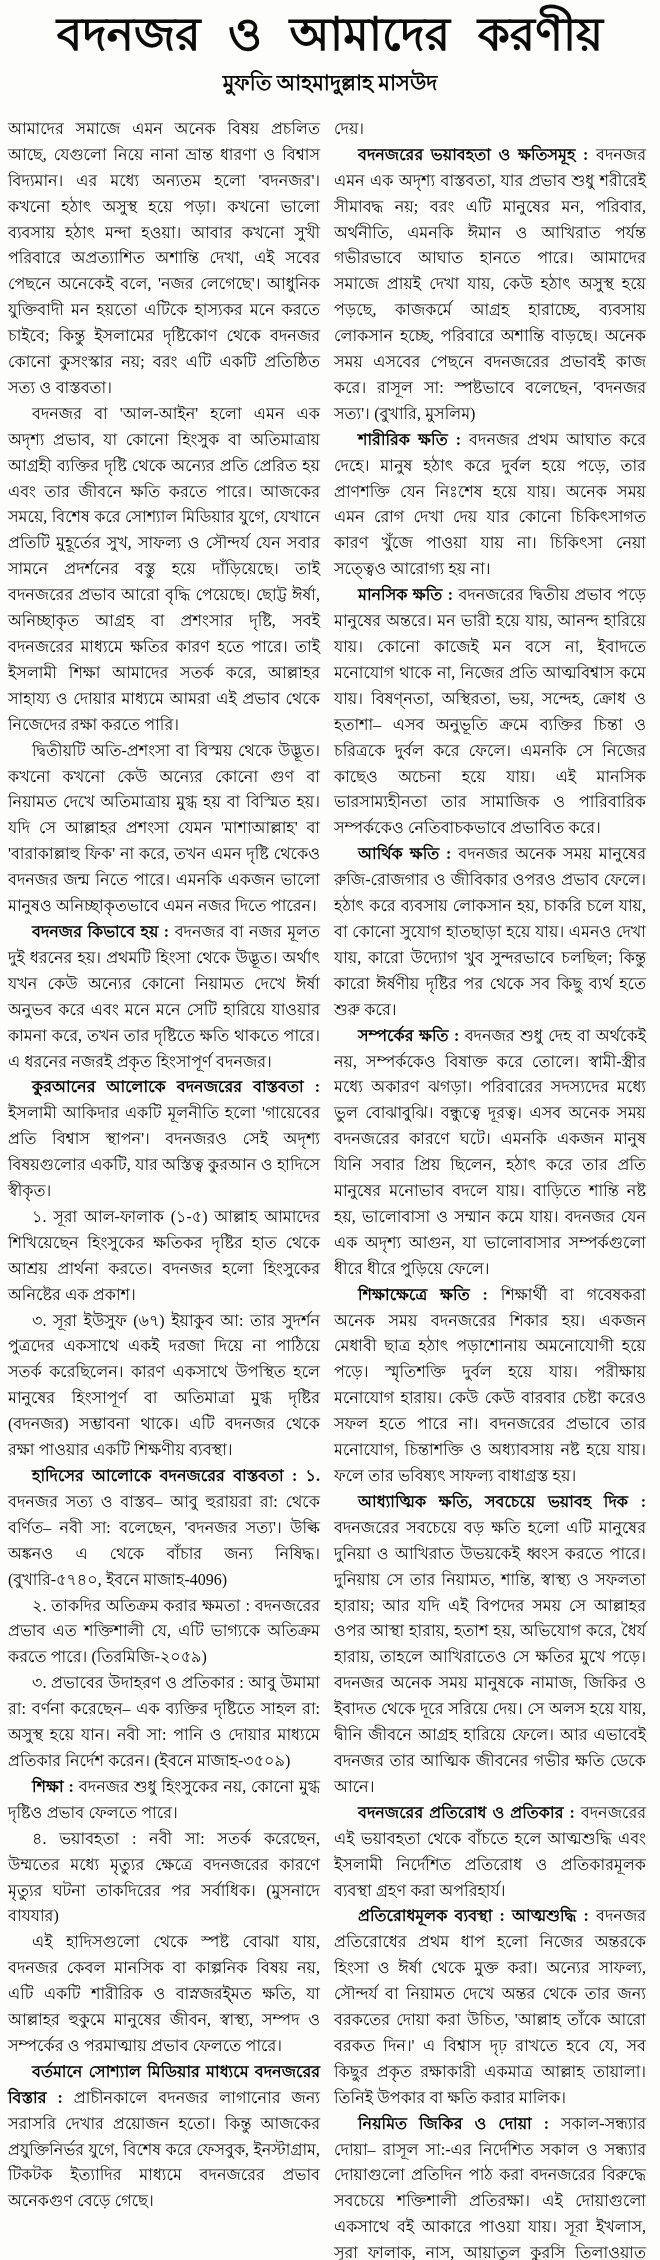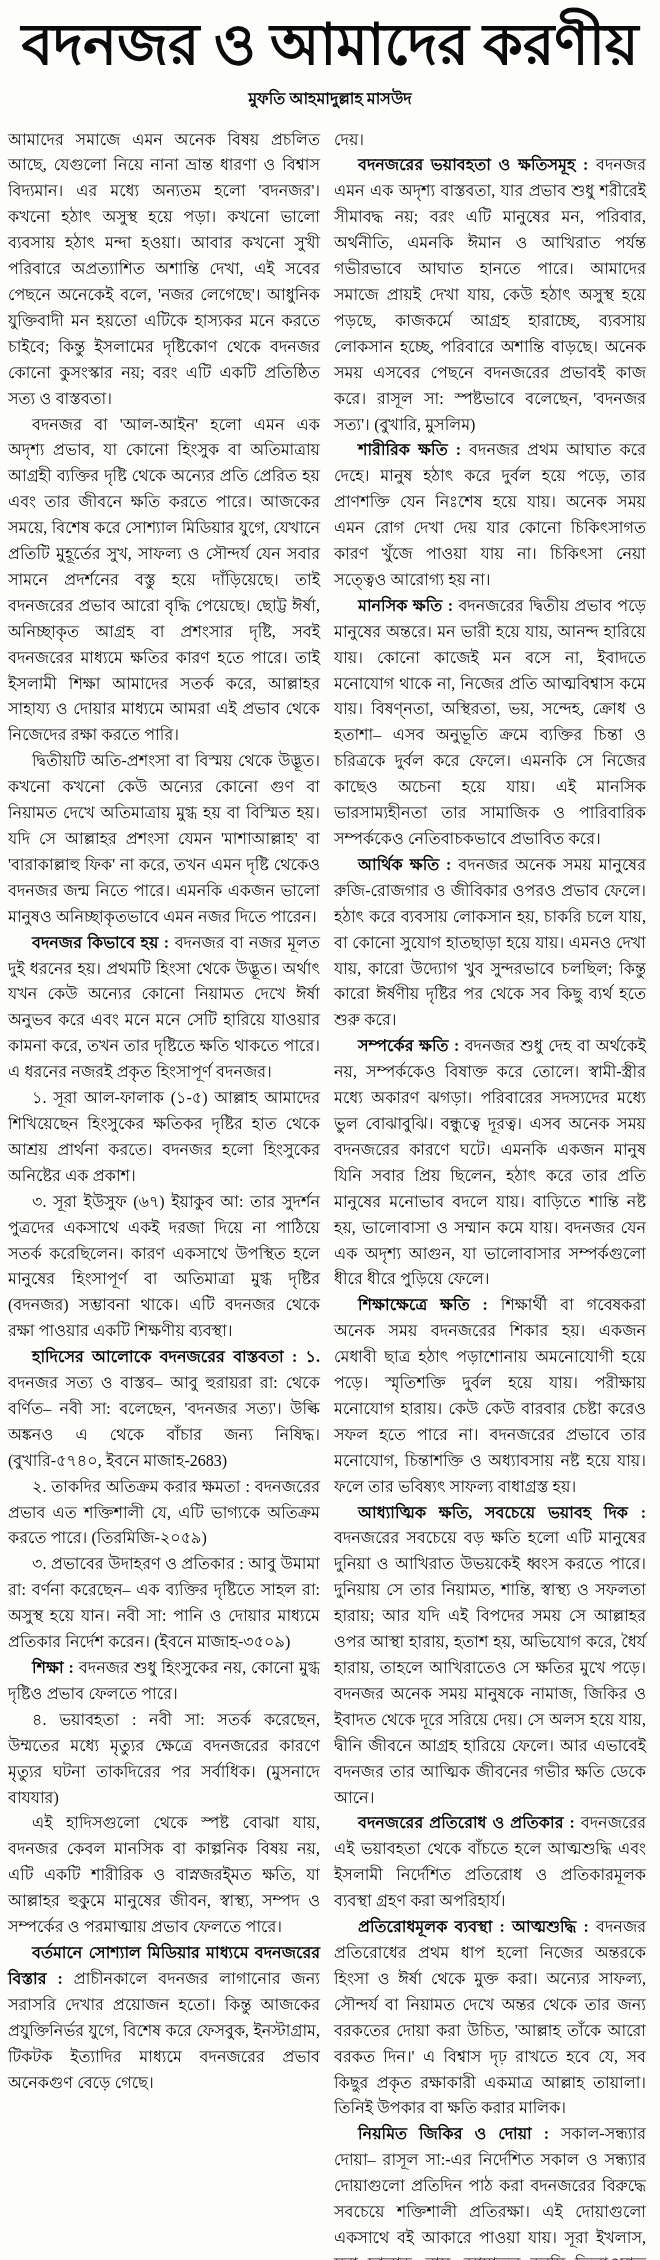--- a/index.html
+++ b/index.html
@@ -2,25 +2,25 @@
 <html lang="bn"><head>
 <meta charset="utf-8">
 <style>
   html,body{margin:0;padding:0;background:#e8e8e8;}
   .page{
     width:660px;min-height:2260px;margin:0 auto;background:#fdfdfc;
     box-sizing:border-box;padding:8px 8px 14px 8px;
     font-family:"Liberation Serif","DejaVu Serif",serif;color:#0b0b0b;
   }
   h1.title{
-    margin:4px 0 8px 0;text-align:center;font-weight:700;
-    font-size:57px;line-height:1.15;letter-spacing:0;
+    margin:4px 0 2px 0;text-align:center;font-weight:700;
+    font-size:46px;line-height:1.15;letter-spacing:0;font-family:Liberation Mono, monospace;
   }
   .author{
-    text-align:center;font-weight:700;font-size:16px;margin:2px 0 14px 0;
+    text-align:center;font-weight:700;font-size:21px;margin:2px 0 14px 0;
   }
   .columns{display:flex;gap:14px;align-items:flex-start;}
   .col{width:312px;box-sizing:border-box;}
   .col p{
     margin:0;padding:0;font-size:16px;line-height:1.62;
     text-align:justify;text-indent:1.5em;word-spacing:0.02em;
   }
   .col p.noindent{text-indent:0;}
   .col p b.lead{font-weight:700;}
 </style>
@@ -29,23 +29,24 @@
 
 <div class="page">
   <h1 class="title">বদনজর ও আমাদের করণীয়</h1>
   <div class="author">মুফতি আহমাদুল্লাহ মাসউদ</div>
   <div class="columns">
     <div class="col">
         <p class="noindent"><span>আমাদের সমাজে এমন অনেক বিষয় প্রচলিত আছে, যেগুলো নিয়ে নানা ভ্রান্ত ধারণা ও বিশ্বাস বিদ্যমান। এর মধ্যে অন্যতম হলো 'বদনজর'। কখনো হঠাৎ অসুস্থ হয়ে পড়া। কখনো ভালো ব্যবসায় হঠাৎ মন্দা হওয়া। আবার কখনো সুখী পরিবারে অপ্রত্যাশিত অশান্তি দেখা, এই সবের পেছনে অনেকেই বলে, 'নজর লেগেছে'। আধুনিক যুক্তিবাদী মন হয়তো এটিকে হাস্যকর মনে করতে চাইবে; কিন্তু ইসলামের দৃষ্টিকোণ থেকে বদনজর কোনো কুসংস্কার নয়; বরং এটি একটি প্রতিষ্ঠিত সত্য ও বাস্তবতা।</span></p>
         <p><span>বদনজর বা 'আল-আইন' হলো এমন এক অদৃশ্য প্রভাব, যা কোনো হিংসুক বা অতিমাত্রায় আগ্রহী ব্যক্তির দৃষ্টি থেকে অন্যের প্রতি প্রেরিত হয় এবং তার জীবনে ক্ষতি করতে পারে। আজকের সময়ে, বিশেষ করে সোশ্যাল মিডিয়ার যুগে, যেখানে প্রতিটি মুহূর্তের সুখ, সাফল্য ও সৌন্দর্য যেন সবার সামনে প্রদর্শনের বস্তু হয়ে দাঁড়িয়েছে। তাই বদনজরের প্রভাব আরো বৃদ্ধি পেয়েছে। ছোট্ট ঈর্ষা, অনিচ্ছাকৃত আগ্রহ বা প্রশংসার দৃষ্টি, সবই বদনজরের মাধ্যমে ক্ষতির কারণ হতে পারে। তাই ইসলামী শিক্ষা আমাদের সতর্ক করে, আল্লাহর সাহায্য ও দোয়ার মাধ্যমে আমরা এই প্রভাব থেকে নিজেদের রক্ষা করতে পারি।</span></p>
         <p><span>দ্বিতীয়টি অতি-প্রশংসা বা বিস্ময় থেকে উদ্ভূত। কখনো কখনো কেউ অন্যের কোনো গুণ বা নিয়ামত দেখে অতিমাত্রায় মুগ্ধ হয় বা বিস্মিত হয়। যদি সে আল্লাহর প্রশংসা যেমন 'মাশাআল্লাহ' বা 'বারাকাল্লাহু ফিক' না করে, তখন এমন দৃষ্টি থেকেও বদনজর জন্ম নিতে পারে। এমনকি একজন ভালো মানুষও অনিচ্ছাকৃতভাবে এমন নজর দিতে পারেন।</span></p>
         <p><b class="lead">বদনজর কিভাবে হয় :</b> <span>বদনজর বা নজর মূলত দুই ধরনের হয়। প্রথমটি হিংসা থেকে উদ্ভূত। অর্থাৎ যখন কেউ অন্যের কোনো নিয়ামত দেখে ঈর্ষা অনুভব করে এবং মনে মনে সেটি হারিয়ে যাওয়ার কামনা করে, তখন তার দৃষ্টিতে ক্ষতি থাকতে পারে। এ ধরনের নজরই প্রকৃত হিংসাপূর্ণ বদনজর।</span></p>
+        <p><b class="lead">কুরআনের আলোকে বদনজরের বাস্তবতা :</b> <span>ইসলামী আকিদার একটি মূলনীতি হলো 'গায়েবের প্রতি বিশ্বাস স্থাপন'। বদনজরও সেই অদৃশ্য বিষয়গুলোর একটি, যার অস্তিত্ব কুরআন ও হাদিসে স্বীকৃত।</span></p>
         <p><span>১. সূরা আল-ফালাক (১-৫) আল্লাহ আমাদের শিখিয়েছেন হিংসুকের ক্ষতিকর দৃষ্টির হাত থেকে আশ্রয় প্রার্থনা করতে। বদনজর হলো হিংসুকের অনিষ্টের এক প্রকাশ।</span></p>
         <p><span>৩. সূরা ইউসুফ (৬৭) ইয়াকুব আ: তার সুদর্শন পুত্রদের একসাথে একই দরজা দিয়ে না পাঠিয়ে সতর্ক করেছিলেন। কারণ একসাথে উপস্থিত হলে মানুষের হিংসাপূর্ণ বা অতিমাত্রা মুগ্ধ দৃষ্টির (বদনজর) সম্ভাবনা থাকে। এটি বদনজর থেকে রক্ষা পাওয়ার একটি শিক্ষণীয় ব্যবস্থা।</span></p>
-        <p><b class="lead">হাদিসের আলোকে বদনজরের বাস্তবতা : ১.</b> <span>বদনজর সত্য ও বাস্তব– আবু হুরায়রা রা: থেকে বর্ণিত– নবী সা: বলেছেন, 'বদনজর সত্য'। উল্কি অঙ্কনও এ থেকে বাঁচার জন্য নিষিদ্ধ। (বুখারি-৫৭৪০, ইবনে মাজাহ-2683)</span></p>
+        <p><b class="lead">হাদিসের আলোকে বদনজরের বাস্তবতা : ১.</b> <span>বদনজর সত্য ও বাস্তব– আবু হুরায়রা রা: থেকে বর্ণিত– নবী সা: বলেছেন, 'বদনজর সত্য'। উল্কি অঙ্কনও এ থেকে বাঁচার জন্য নিষিদ্ধ। (বুখারি-৫৭৪০, ইবনে মাজাহ-4096)</span></p>
         <p><span>২. তাকদির অতিক্রম করার ক্ষমতা : বদনজরের প্রভাব এত শক্তিশালী যে, এটি ভাগ্যকে অতিক্রম করতে পারে। (তিরমিজি-২০৫৯)</span></p>
         <p><span>৩. প্রভাবের উদাহরণ ও প্রতিকার : আবু উমামা রা: বর্ণনা করেছেন– এক ব্যক্তির দৃষ্টিতে সাহল রা: অসুস্থ হয়ে যান। নবী সা: পানি ও দোয়ার মাধ্যমে প্রতিকার নির্দেশ করেন। (ইবনে মাজাহ-৩৫০৯)</span></p>
         <p><b class="lead">শিক্ষা :</b> <span>বদনজর শুধু হিংসুকের নয়, কোনো মুগ্ধ দৃষ্টিও প্রভাব ফেলতে পারে।</span></p>
         <p><span>৪. ভয়াবহতা : নবী সা: সতর্ক করেছেন, উম্মতের মধ্যে মৃত্যুর ক্ষেত্রে বদনজরের কারণে মৃত্যুর ঘটনা তাকদিরের পর সর্বাধিক। (মুসনাদে বাযযার)</span></p>
         <p><span>এই হাদিসগুলো থেকে স্পষ্ট বোঝা যায়, বদনজর কেবল মানসিক বা কাল্পনিক বিষয় নয়, এটি একটি শারীরিক ও বাস্নজরই্মত ক্ষতি, যা আল্লাহর হুকুমে মানুষের জীবন, স্বাস্থ্য, সম্পদ ও সম্পর্কের ও পরমাত্মায় প্রভাব ফেলতে পারে।</span></p>
         <p><b class="lead">বর্তমানে সোশ্যাল মিডিয়ার মাধ্যমে বদনজরের বিস্তার :</b> <span>প্রাচীনকালে বদনজর লাগানোর জন্য সরাসরি দেখার প্রয়োজন হতো। কিন্তু আজকের প্রযুক্তিনির্ভর যুগে, বিশেষ করে ফেসবুক, ইনস্টাগ্রাম, টিকটক ইত্যাদির মাধ্যমে বদনজরের প্রভাব অনেকগুণ বেড়ে গেছে।</span></p>
       </div>
     <div class="col">
         <p class="noindent"><span>দেয়।</span></p>
         <p><b class="lead">বদনজরের ভয়াবহতা ও ক্ষতিসমূহ :</b> <span>বদনজর এমন এক অদৃশ্য বাস্তবতা, যার প্রভাব শুধু শরীরেই সীমাবদ্ধ নয়; বরং এটি মানুষের মন, পরিবার, অর্থনীতি, এমনকি ঈমান ও আখিরাত পর্যন্ত গভীরভাবে আঘাত হানতে পারে। আমাদের সমাজে প্রায়ই দেখা যায়, কেউ হঠাৎ অসুস্থ হয়ে পড়ছে, কাজকর্মে আগ্রহ হারাচ্ছে, ব্যবসায় লোকসান হচ্ছে, পরিবারে অশান্তি বাড়ছে। অনেক সময় এসবের পেছনে বদনজরের প্রভাবই কাজ করে। রাসূল সা: স্পষ্টভাবে বলেছেন, 'বদনজর সত্য'। (বুখারি, মুসলিম)</span></p>

